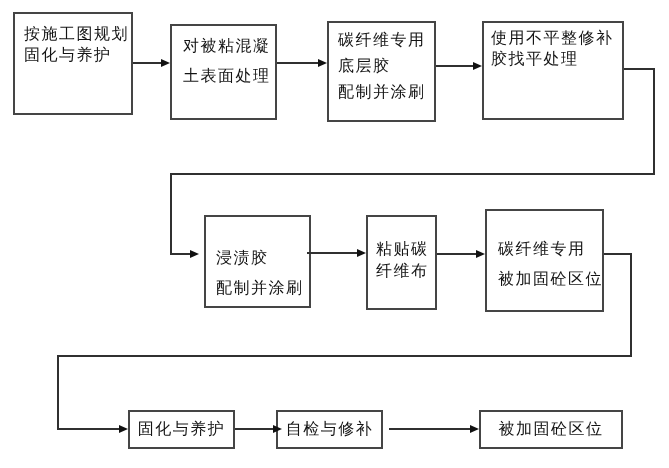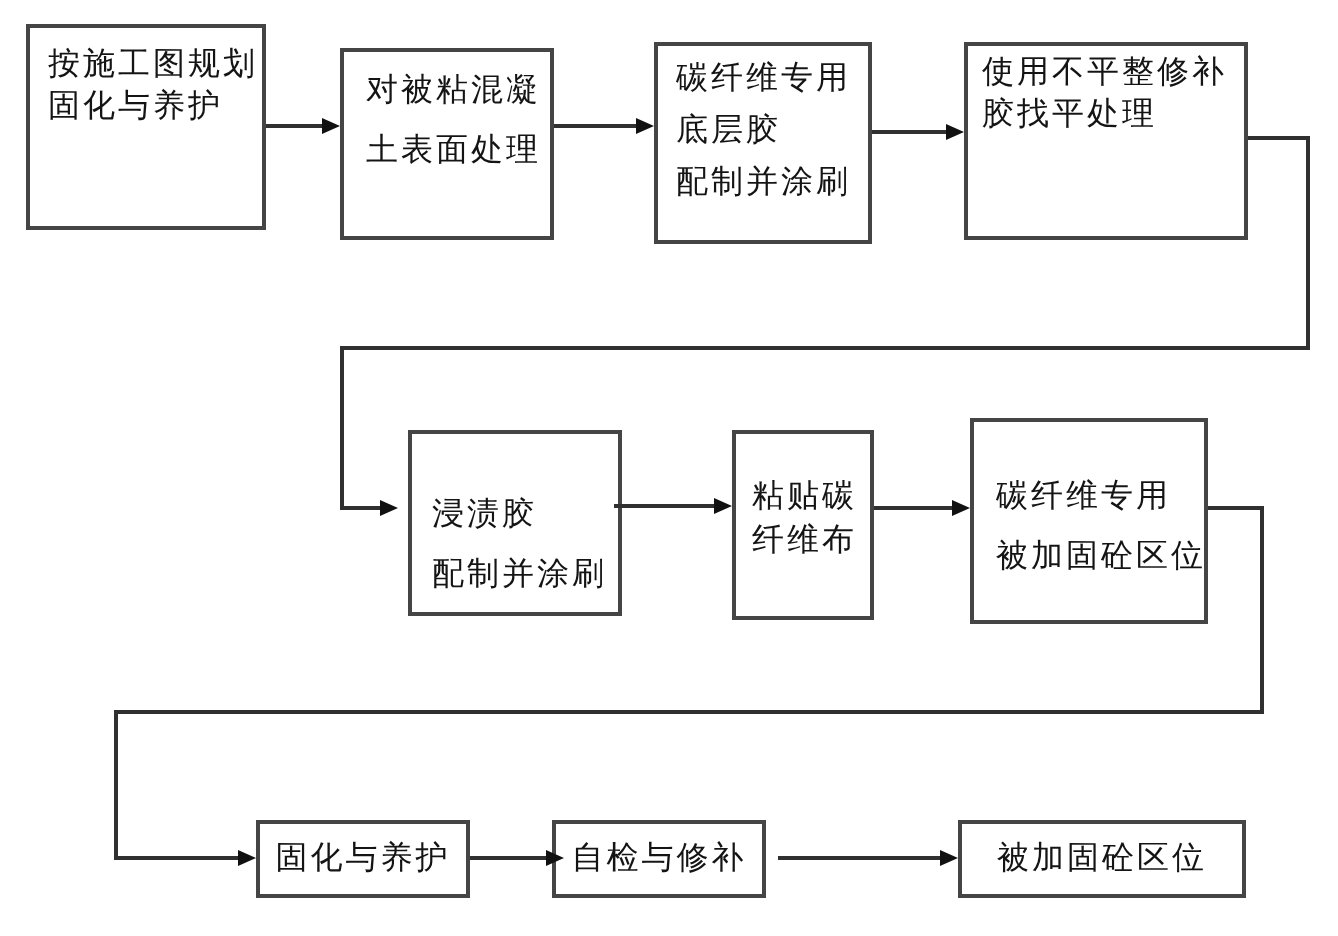--- a/index.html
+++ b/index.html
@@ -1,21 +1,21 @@
 <!DOCTYPE html>
 <html><head>
 <meta charset="utf-8">
 <style>
   html, body { margin: 0; padding: 0; background: #ffffff; }
   .canvas {
     position: relative;
     width: 668px;
     height: 468px;
     background: #ffffff;
-    font-family: Liberation Mono, monospace;
+    font-family: Liberation Sans, sans-serif;
     overflow: hidden;
   }
   .box {
     position: absolute;
     box-sizing: border-box;
     border: 2px solid #454545;
     background: #ffffff;
     color: #141414;
     font-size: 16px;
     letter-spacing: 1.5px;

